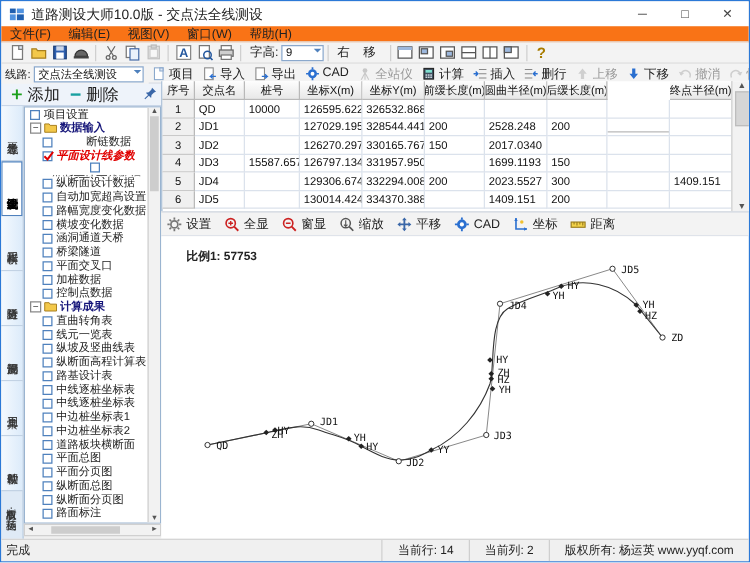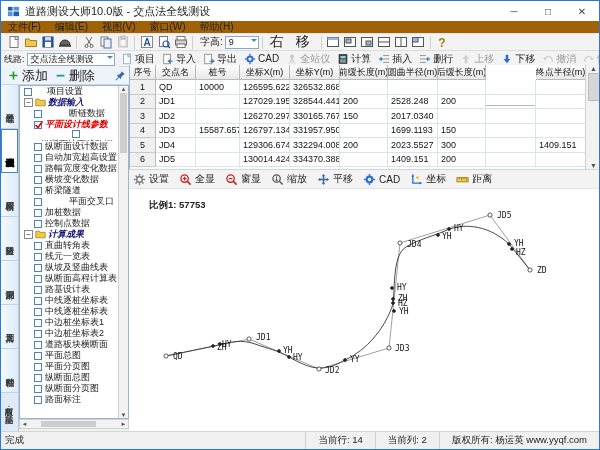--- a/index.html
+++ b/index.html
@@ -7,32 +7,32 @@
   #window { position:relative; width:600px; height:450px; background:#f0f0f0; border:1px solid #2b79d7; overflow:hidden; }
 
   
   .titlebar { position:absolute; left:0; top:0; width:100%; height:20px; background:#ffffff; display:flex; align-items:center; }
   .app-icon { width:13px; height:13px; margin:0 5px 0 6px; }
   .title-text { font-size:11px; color:#222; }
   .win-ctrls { position:absolute; right:0; top:0; height:20px; display:flex; }
   .win-ctrl { width:34px; height:20px; display:flex; align-items:center; justify-content:center; font-size:10px; color:#444; }
 
   
-  .menubar { position:absolute; left:0; top:20px; width:100%; height:13px; background:#a16207; display:flex; align-items:center; border-bottom:1px solid #e3e3e3; }
+  .menubar { position:absolute; left:0; top:20px; width:100%; height:13px; background:#f97316; display:flex; align-items:center; border-bottom:1px solid #e3e3e3; }
   .menu-item { font-size:10px; color:#222; padding:0 7px; }
 
   
   .toolbar1 { position:absolute; left:0; top:33px; width:100%; height:17px; background:#f3f3f3; border-bottom:1px solid #dcdcdc; display:flex; align-items:center; }
   .tb-icon { width:17px; height:15px; display:flex; align-items:center; justify-content:center; border:1px solid transparent; }
   .tb-icon.disabled { opacity:.4; filter:grayscale(1); }
   .tb-sep { width:1px; height:13px; background:#cfcfcf; margin:0 3px; }
   .tb-label { font-size:10px; color:#222; margin:0 2px 0 4px; }
   .combo { height:13px; background:#fff; border:1px solid #8aa8cc; display:flex; align-items:center; font-size:9px; color:#111; padding-left:3px; position:relative; }
   .combo .arr { position:absolute; right:1px; top:2px; width:0; height:0; border:3px solid transparent; border-top-color:#4f81bd; }
-  .flat-btn { font-size:14px; color:#222; padding:0 4px; letter-spacing:4px; }
+  .flat-btn { font-size:10px; color:#222; padding:0 4px; letter-spacing:4px; }
 
   
   .toolbar2 { position:absolute; left:118px; top:50px; width:482px; height:16px; background:#f3f3f3; display:flex; align-items:center; overflow:hidden; border-bottom:1px solid #d5dbe4; }
   .tb-btn { display:flex; align-items:center; height:15px; padding:0 2px; margin-right:3px; font-size:10px; color:#222; white-space:nowrap; }
   .tb-btn svg { margin-right:2px; }
   .tb-btn.disabled { color:#9a9a9a; }
   .tb-btn.disabled svg { opacity:.4; filter:grayscale(1); }
 
   
   .route-row { position:absolute; left:0; top:50px; width:118px; height:16px; background:#f3f3f3; display:flex; align-items:center; }
@@ -44,21 +44,21 @@
 
   .tabstrip { position:absolute; left:0; top:84px; width:18px; height:348px; background:#dfeaf6; border-right:1px solid #b6c9de; display:flex; flex-direction:column; }
   .vtab { writing-mode:vertical-lr; text-orientation:upright; font-size:9px; color:#333; height:44px; display:flex; align-items:center; justify-content:center; border-bottom:1px solid #c2d2e4; background:linear-gradient(90deg,#f4f9fe,#dcebfa); }
   .vtab.selected { background:#ffffff; border:1px solid #4f81bd; color:#000; font-weight:bold; }
   .v-copyright { writing-mode:vertical-lr; text-orientation:upright; font-size:8.5px; color:#333; margin:8px auto 0 auto; }
 
   .tree { position:absolute; left:18px; top:84px; width:110px; height:334px; background:#fff; border:1px solid #9ab4d0; overflow:hidden; }
   .tree-inner { position:absolute; left:0; top:0; width:100px; }
   .tree-row { display:flex; align-items:center; height:11px; font-size:9px; color:#222; white-space:nowrap; }
   .tree-row .lbl { overflow:hidden; }
-  .tree-row.folder .lbl { font-weight:bold; color:#16167a;font-style:italic; }
+  .tree-row.folder .lbl { font-weight:bold; color:#16167a; }
   .tree-row.red .lbl { color:#e00000; font-weight:bold; font-style:italic; }
   .chk { width:8px; height:8px; border:1px solid #4f81bd; background:#fff; margin:0 3px 0 0; flex:0 0 8px; position:relative; }
   .chk svg { position:absolute; left:-1px; top:-2px; }
   .expander { width:9px; height:9px; border:1px solid #888; background:#fff; font-size:8px; line-height:7px; text-align:center; color:#333; margin-right:2px; flex:0 0 9px; }
   .tree-vscroll { position:absolute; right:0; top:0; width:10px; height:100%; background:#f2f2f2; border-left:1px solid #d0d0d0; font-size:6px; color:#666; text-align:center; }
   .tree-vscroll .thumb { background:#cdcdcd; height:60px; margin:1px; }
   .tree-hscroll { position:absolute; left:18px; top:418px; width:110px; height:10px; background:#f2f2f2; border:1px solid #d0d0d0; display:flex; align-items:center; font-size:6px; color:#666; }
   .tree-hscroll .thumb { background:#cdcdcd; height:6px; width:55px; margin-left:12px; }
   .scroll-arrow { font-size:6px; color:#555; width:9px; text-align:center; }
 
@@ -375,21 +375,21 @@
       <div class="vtab">横断工程</div>
       <div class="vtab">隧道分析</div>
       <div class="vtab">局部测设</div>
       <div class="vtab">常用工具</div>
       <div class="vtab">软件帮助</div>
       <div class="v-copyright">版权所有：杨运英</div>
     </div>
 
   <div class="tree">
     <div class="tree-inner" id="tree">
-        <div class="tree-row" style="padding-left: 4px; gap: 12px;">
+        <div class="tree-row" style="padding-left: 4px;">
           <span class="chk"></span>
           <span class="lbl">项目设置</span>
         </div>
         <div class="tree-row folder" style="padding-left: 4px;">
           <span class="expander">−</span>
           <span style="margin-right: 2px;"><svg width="11" height="11" viewBox="0 0 14 14">
               <path d="M1 4 h4.5 l1 1.5 H13 v7 H1z" fill="#f3c84a" stroke="#a87f1e"></path>
             </svg></span>
           <span class="lbl">数据输入</span>
         </div>
@@ -420,23 +420,27 @@
         <div class="tree-row" style="padding-left: 14px;">
           <span class="chk"></span>
           <span class="lbl">路幅宽度变化数据</span>
         </div>
         <div class="tree-row" style="padding-left: 14px;">
           <span class="chk"></span>
           <span class="lbl">横坡变化数据</span>
         </div>
         <div class="tree-row" style="padding-left: 14px;">
           <span class="chk"></span>
+          <span class="lbl">涵洞通道天桥</span>
+        </div>
+        <div class="tree-row" style="padding-left: 14px;">
+          <span class="chk"></span>
           <span class="lbl">桥梁隧道</span>
         </div>
-        <div class="tree-row" style="padding-left: 14px; gap: 24px;">
+        <div class="tree-row" style="padding-left: 14px;">
           <span class="chk"></span>
           <span class="lbl">平面交叉口</span>
         </div>
         <div class="tree-row" style="padding-left: 14px;">
           <span class="chk"></span>
           <span class="lbl">加桩数据</span>
         </div>
         <div class="tree-row" style="padding-left: 14px;">
           <span class="chk"></span>
           <span class="lbl">控制点数据</span>

